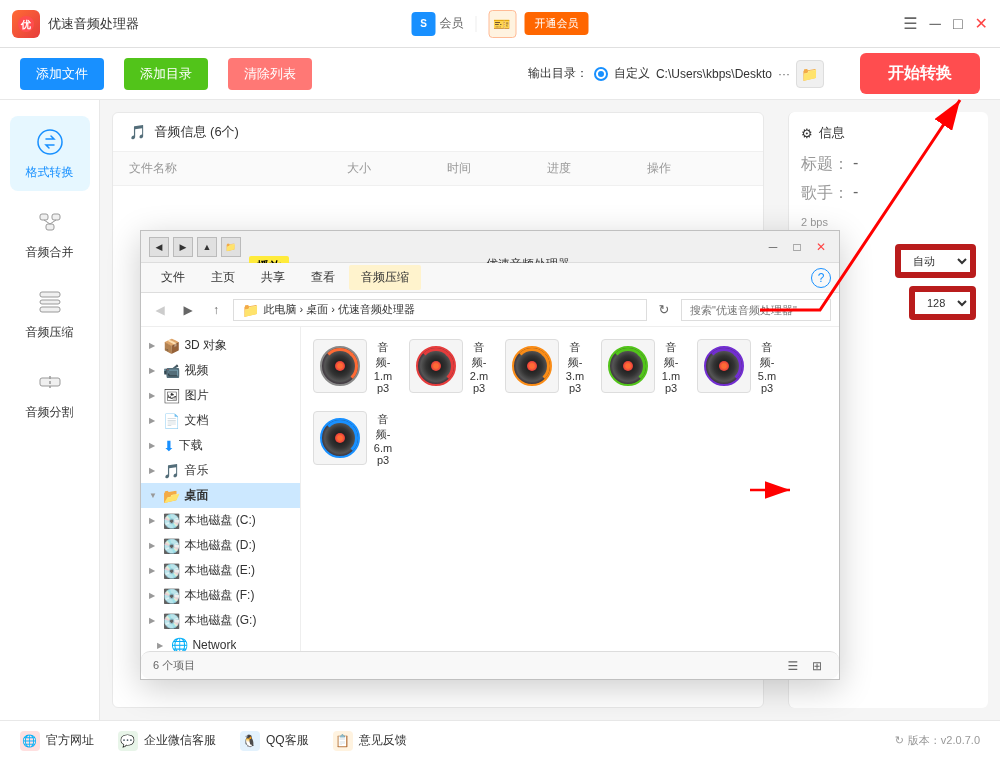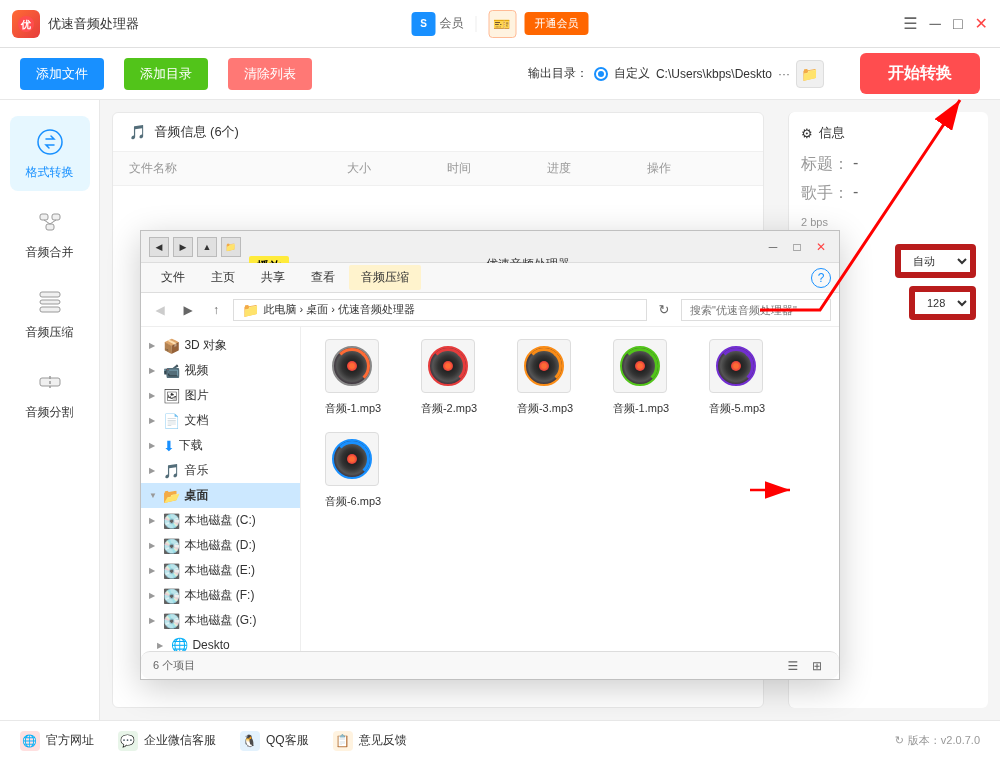--- a/index.html
+++ b/index.html
@@ -549,21 +549,21 @@
       position: relative;
     }
     .fe-files-grid {
       display: flex;
       flex-wrap: wrap;
       gap: 16px;
     }
     .fe-file-item {
       width: 80px;
       display: flex;
-      flex-direction: column;
+      flex-direction: row;
       align-items: center;
       gap: 6px;
       cursor: pointer;
     }
     .fe-file-icon {
       width: 56px;
       height: 56px;
       position: relative;
     }
     .fe-file-name {
@@ -983,21 +983,21 @@
         <span class="fe-tree-label">本地磁盘 (F:)</span>
       </div>
       <div class="fe-tree-item">
         <span class="fe-tree-chevron">▶</span>
         <span class="fe-tree-folder-icon">💽</span>
         <span class="fe-tree-label">本地磁盘 (G:)</span>
       </div>
       <div class="fe-tree-item" style="padding-left:16px;">
         <span class="fe-tree-chevron">▶</span>
         <span class="fe-tree-folder-icon">🌐</span>
-        <span class="fe-tree-label">Deskto</span>
+        <span class="fe-tree-label">Network</span>
       </div>
 
     </div>
 
     <div class="fe-files">
       <div class="fe-files-grid">
 
         <div class="fe-file-item">
           <div class="fe-file-icon">
             <div class="audio-icon-bg">

